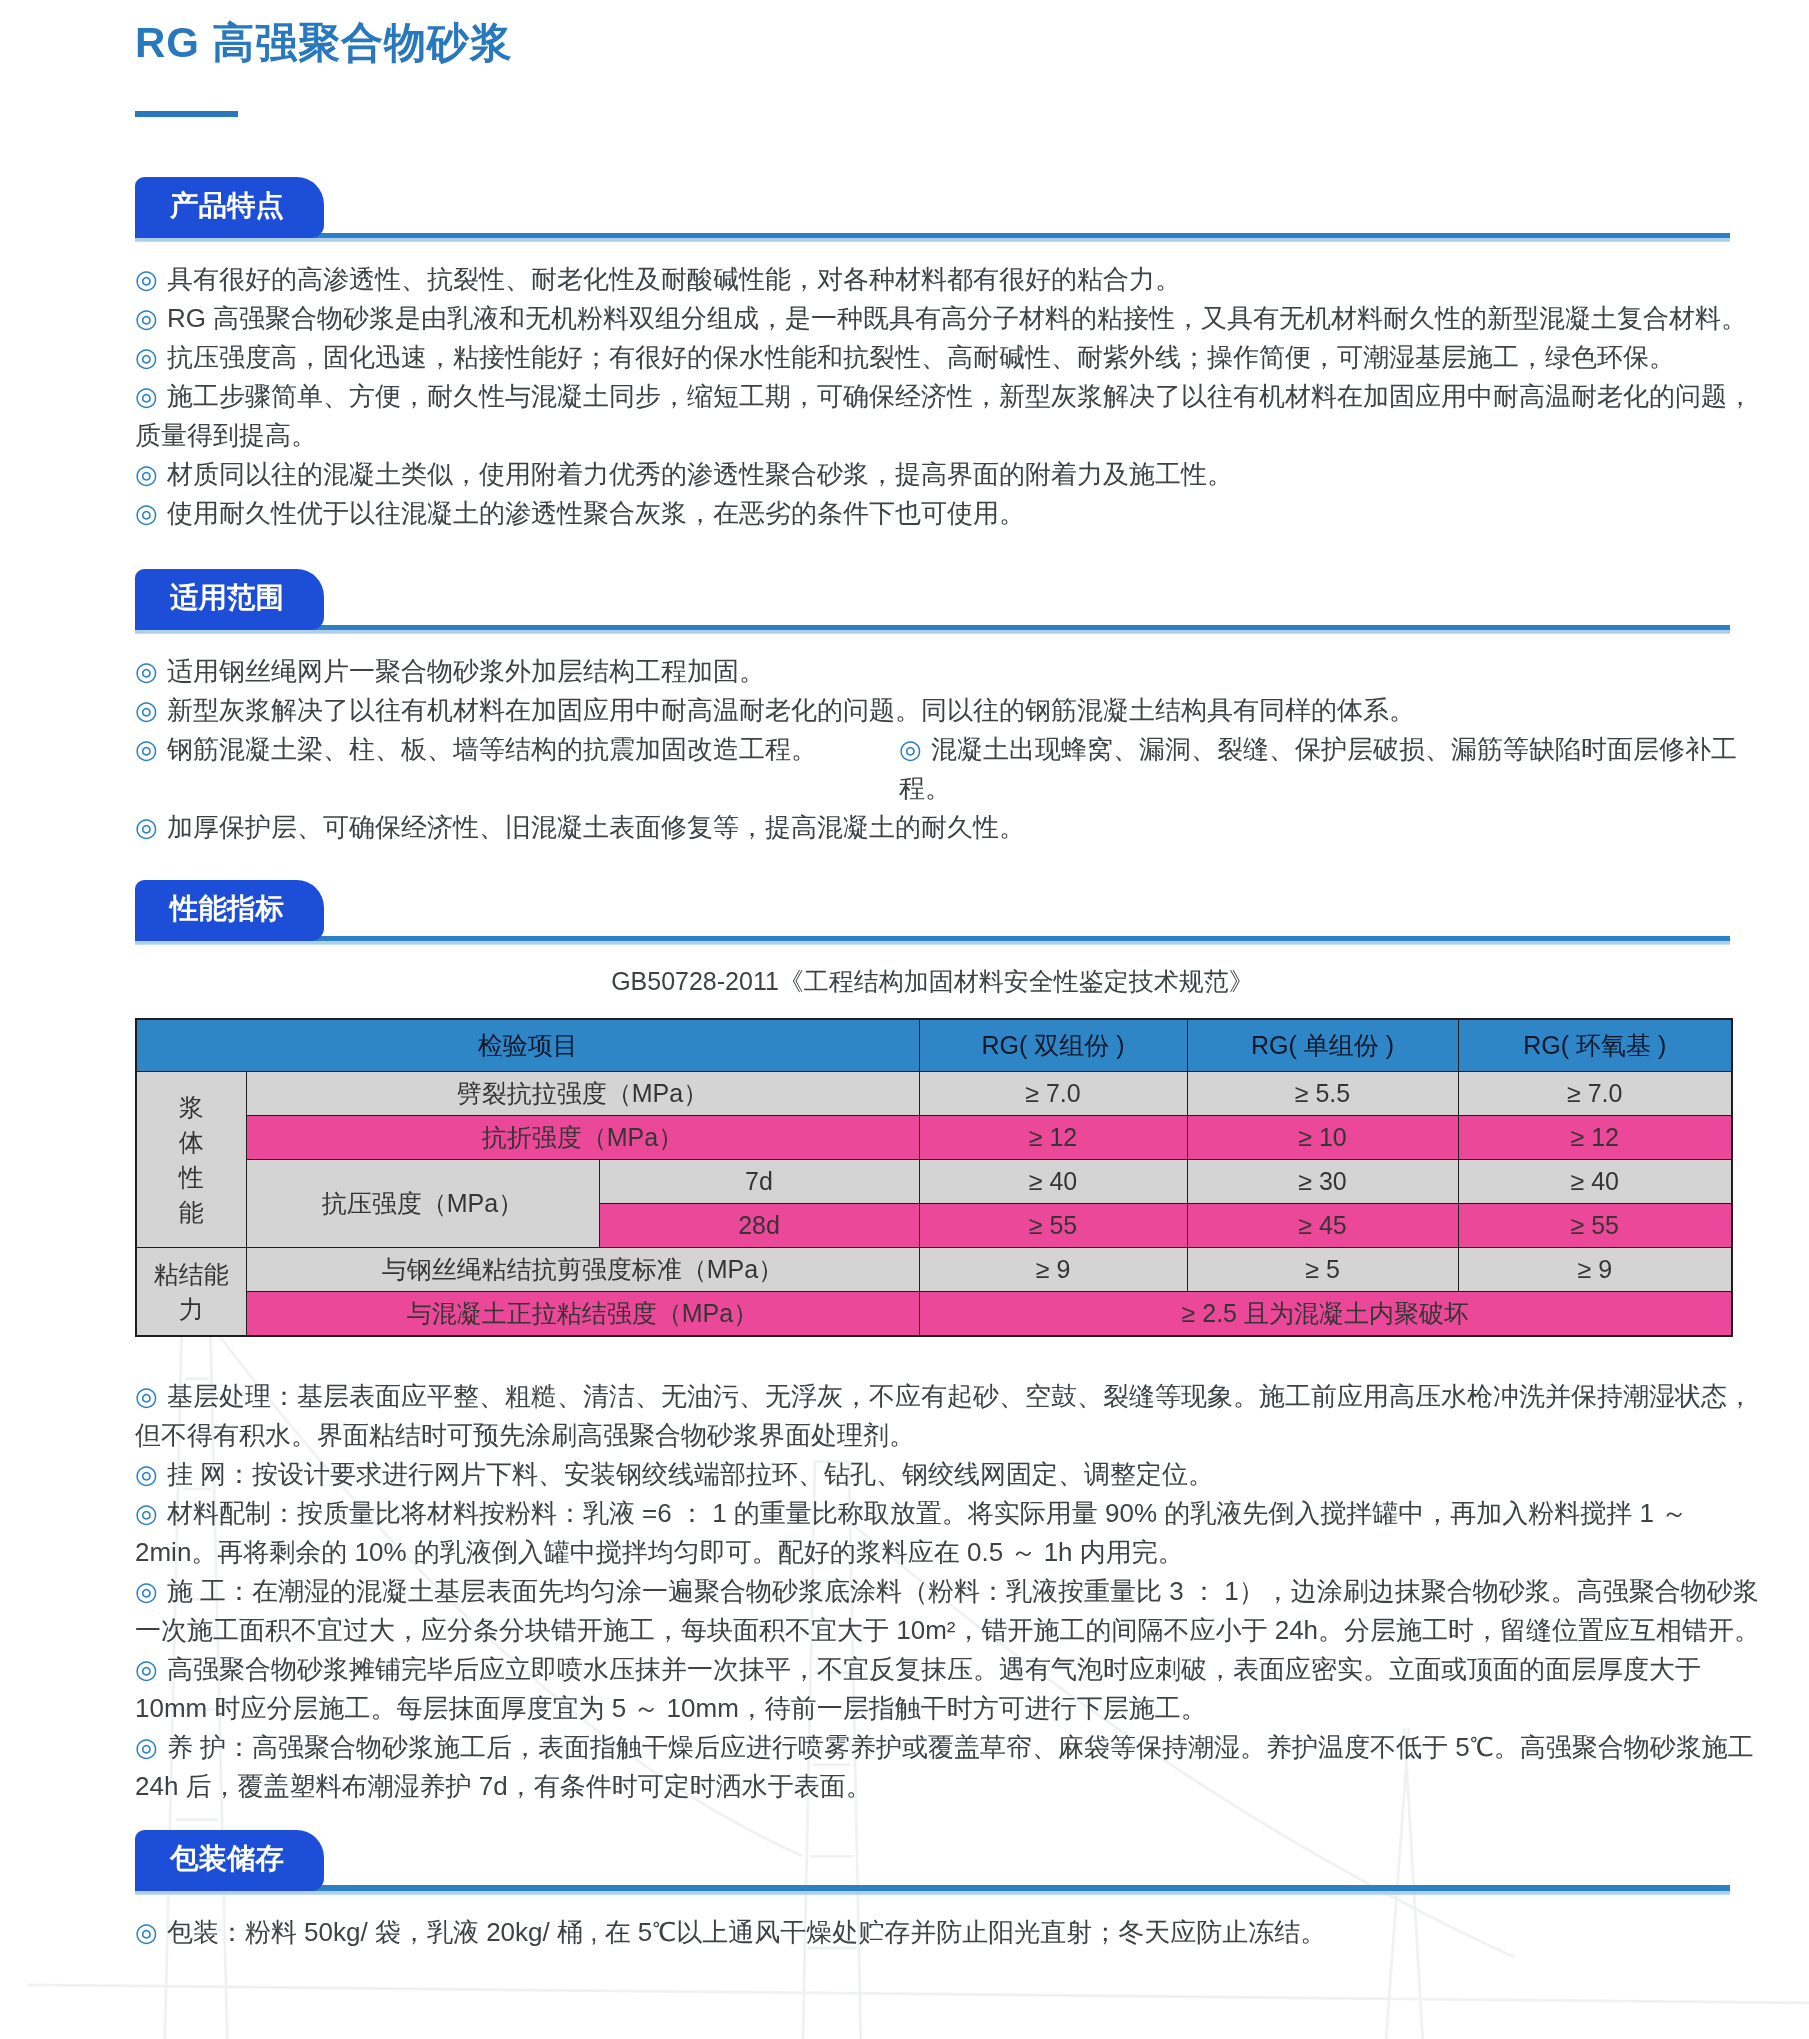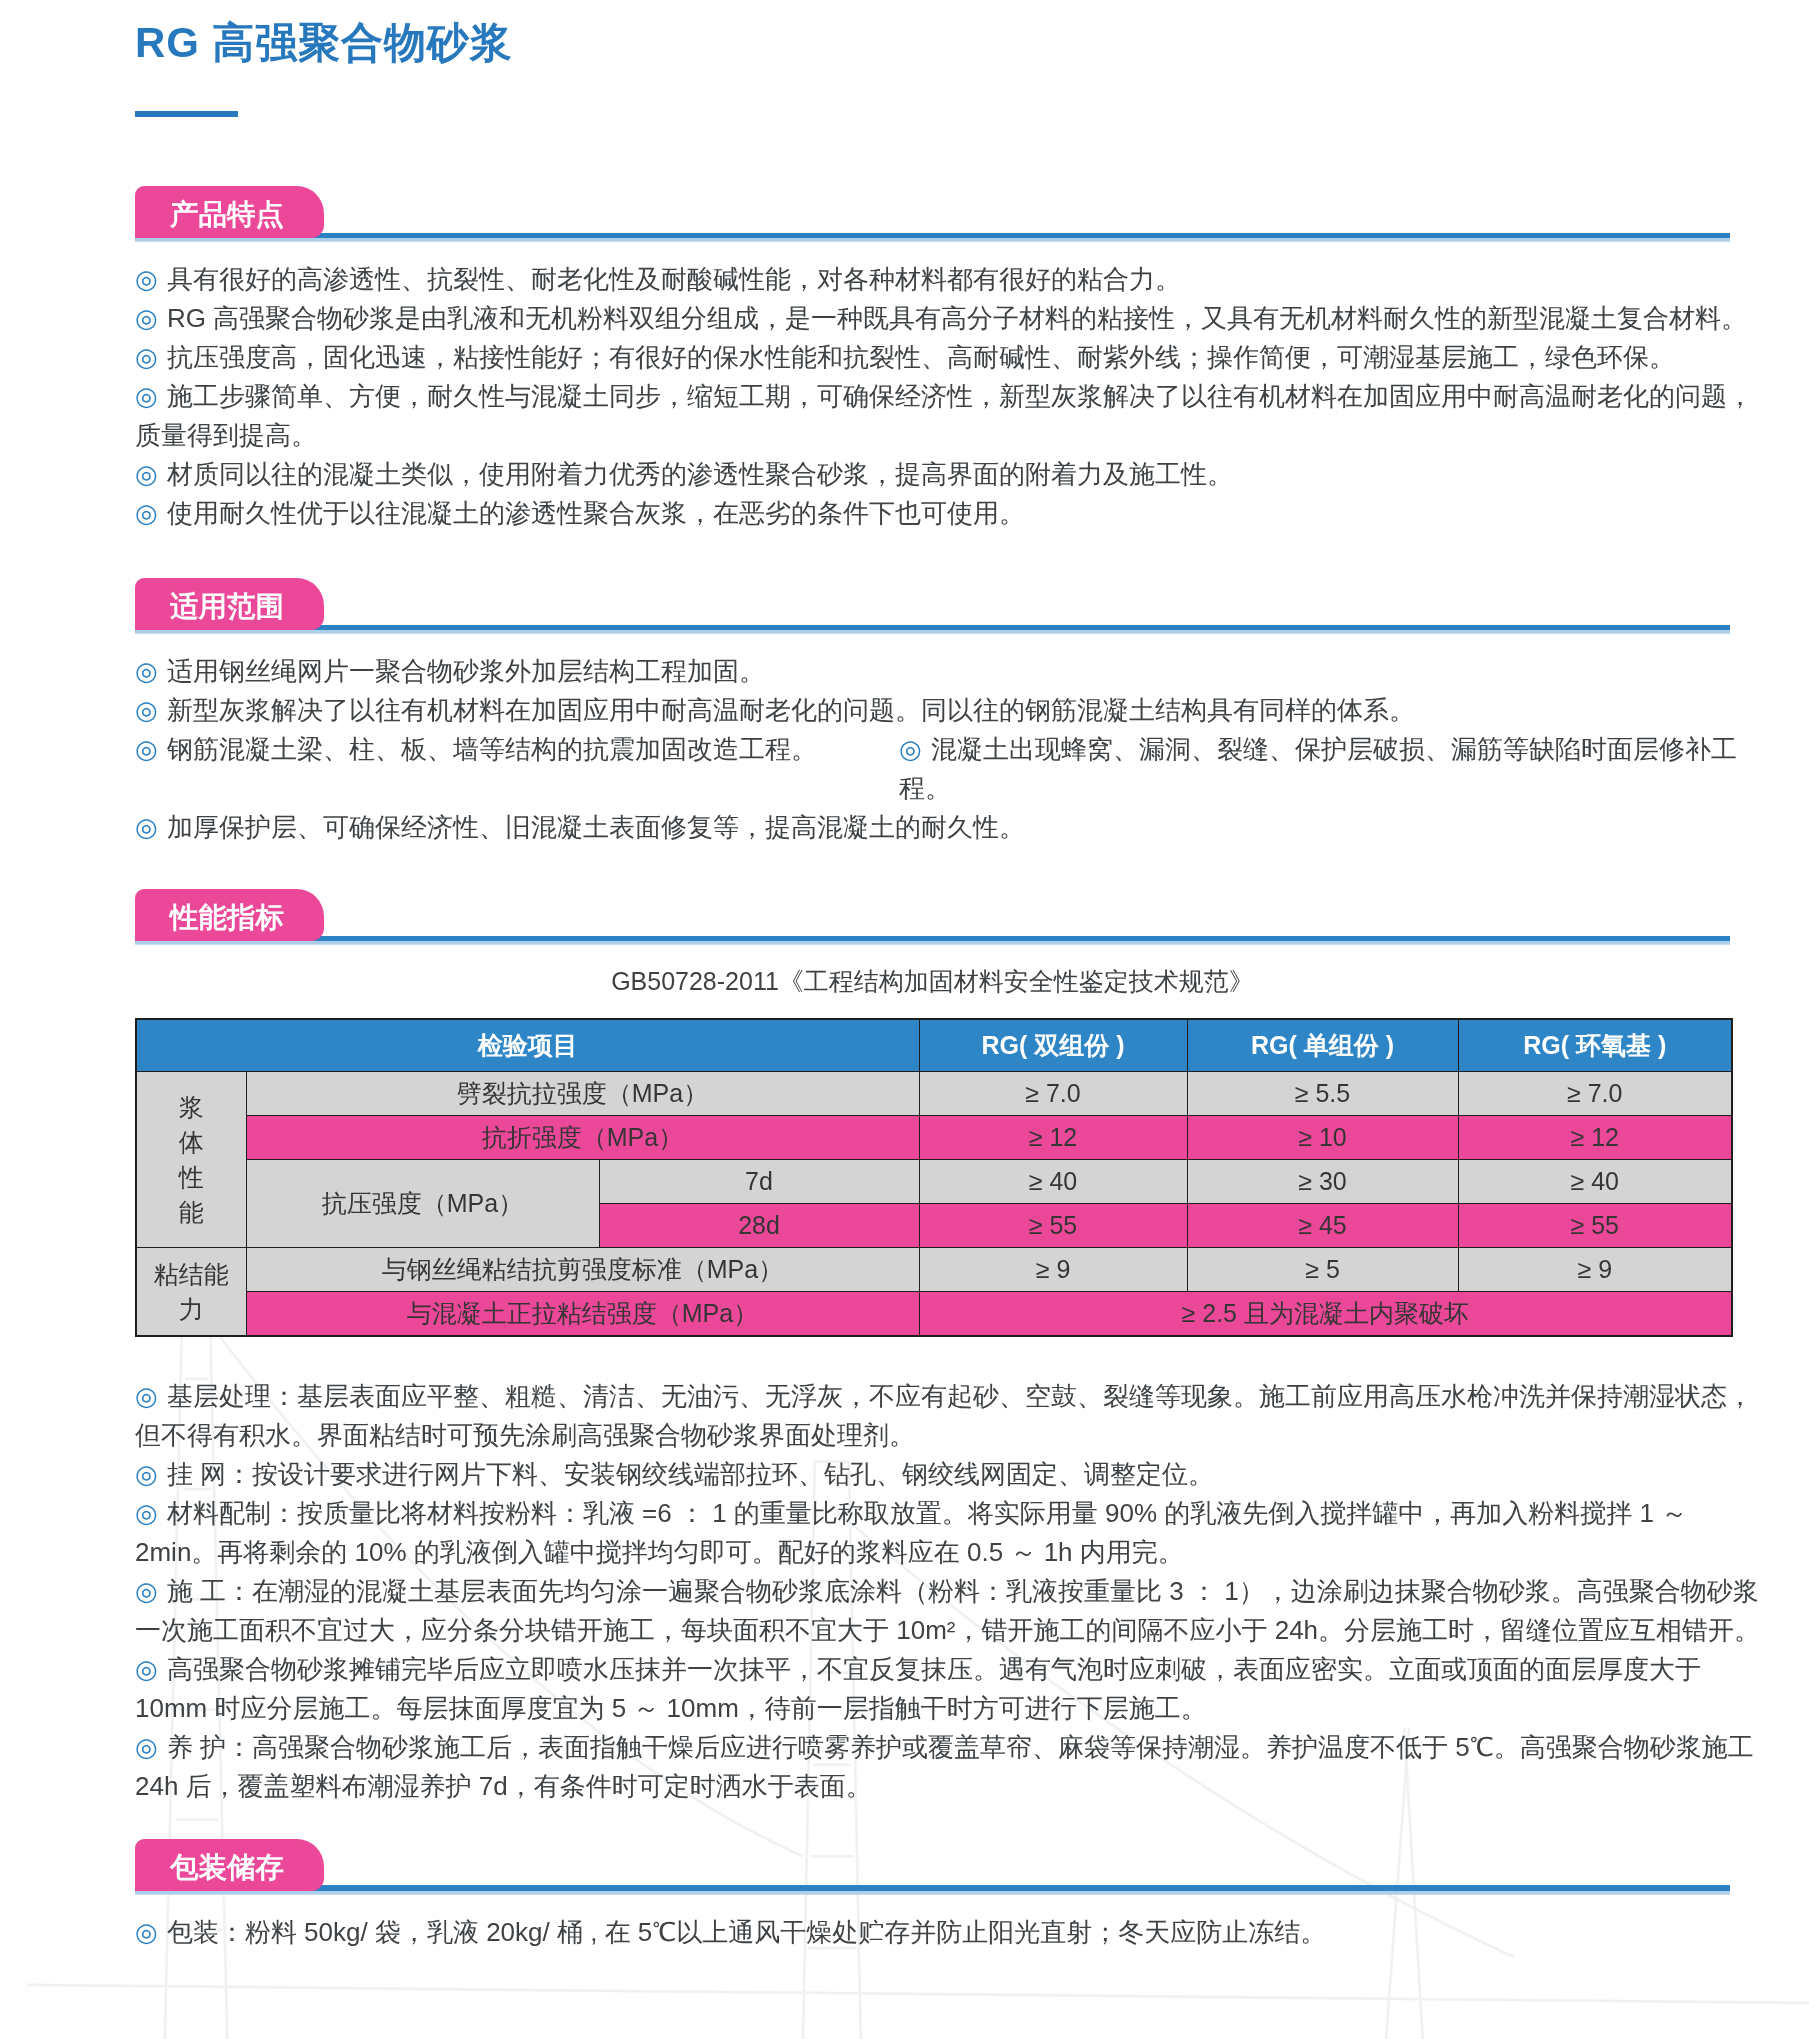--- a/index.html
+++ b/index.html
@@ -12,38 +12,38 @@
   .title-underline{width:103px;height:6.4px;background:#2878bd;margin-top:40px;}
 
   .sec{margin-top:40px;}
   .sec-features{margin-top:64px;}
   .sec-perf{margin-top:37px;}
   .sec-pack{margin-top:27.5px;}
 
   .sec-bar{position:relative;width:1595px;height:57px;}
   .sec-bar::after{content:"";position:absolute;left:0;right:0;bottom:0;height:5.5px;
                   background:#2b81c4;box-shadow:0 3.7px 0 #aecfe9;}
-  .badge{position:absolute;left:0;bottom:0;height:52px;line-height:57px;background:#ec4899;
+  .badge{position:absolute;left:0;bottom:0;height:61px;line-height:57px;background:#1d4ed8;
          color:#fff;font-size:28.5px;font-weight:700;padding:0 40px 0 35px;
          border-radius:9.2px 27.5px 13px 0;z-index:2;}
 
   .bullets{margin-top:22px;font-size:26px;line-height:39px;color:#3e4245;width:1629px;}
   .bullet{margin:0;}
   .mk{color:#2b81c4;margin-right:9.2px;}
   .pair{display:flex;}
   .pair .half-left{flex:0 0 764px;}
   .pair .half-right{flex:1 1 auto;}
 
   .tbl-caption{width:1595px;text-align:center;font-size:25px;color:#3e4245;
                margin-top:24px;height:33px;line-height:33px;}
   table.spec{width:1595px;margin-top:20px;border-collapse:collapse;table-layout:fixed;
              font-size:25px;color:#353535;}
   table.spec{border:2.8px solid #1e1e1e;}
   table.spec th,table.spec td{border:1.8px solid #1e1e1e;padding:0;text-align:center;}
-  table.spec thead th{background:#2e86c6;color:#ffffff;font-weight:700;height:51px;}
+  table.spec thead th{background:#2e86c6;color:#0f172a;font-weight:400;height:51px;}
   table.spec td{height:43px;background:#ec4899;}
   td.gray{background:#d4d4d4 !important;}
   td.vlabel{white-space:pre-line;line-height:35px;background:#d4d4d4 !important;}
 </style>
 </head>
 <body>
 
 <div class="page">
 
   <svg class="wm" width="1809" height="1010" viewBox="0 0 1970 1100">

